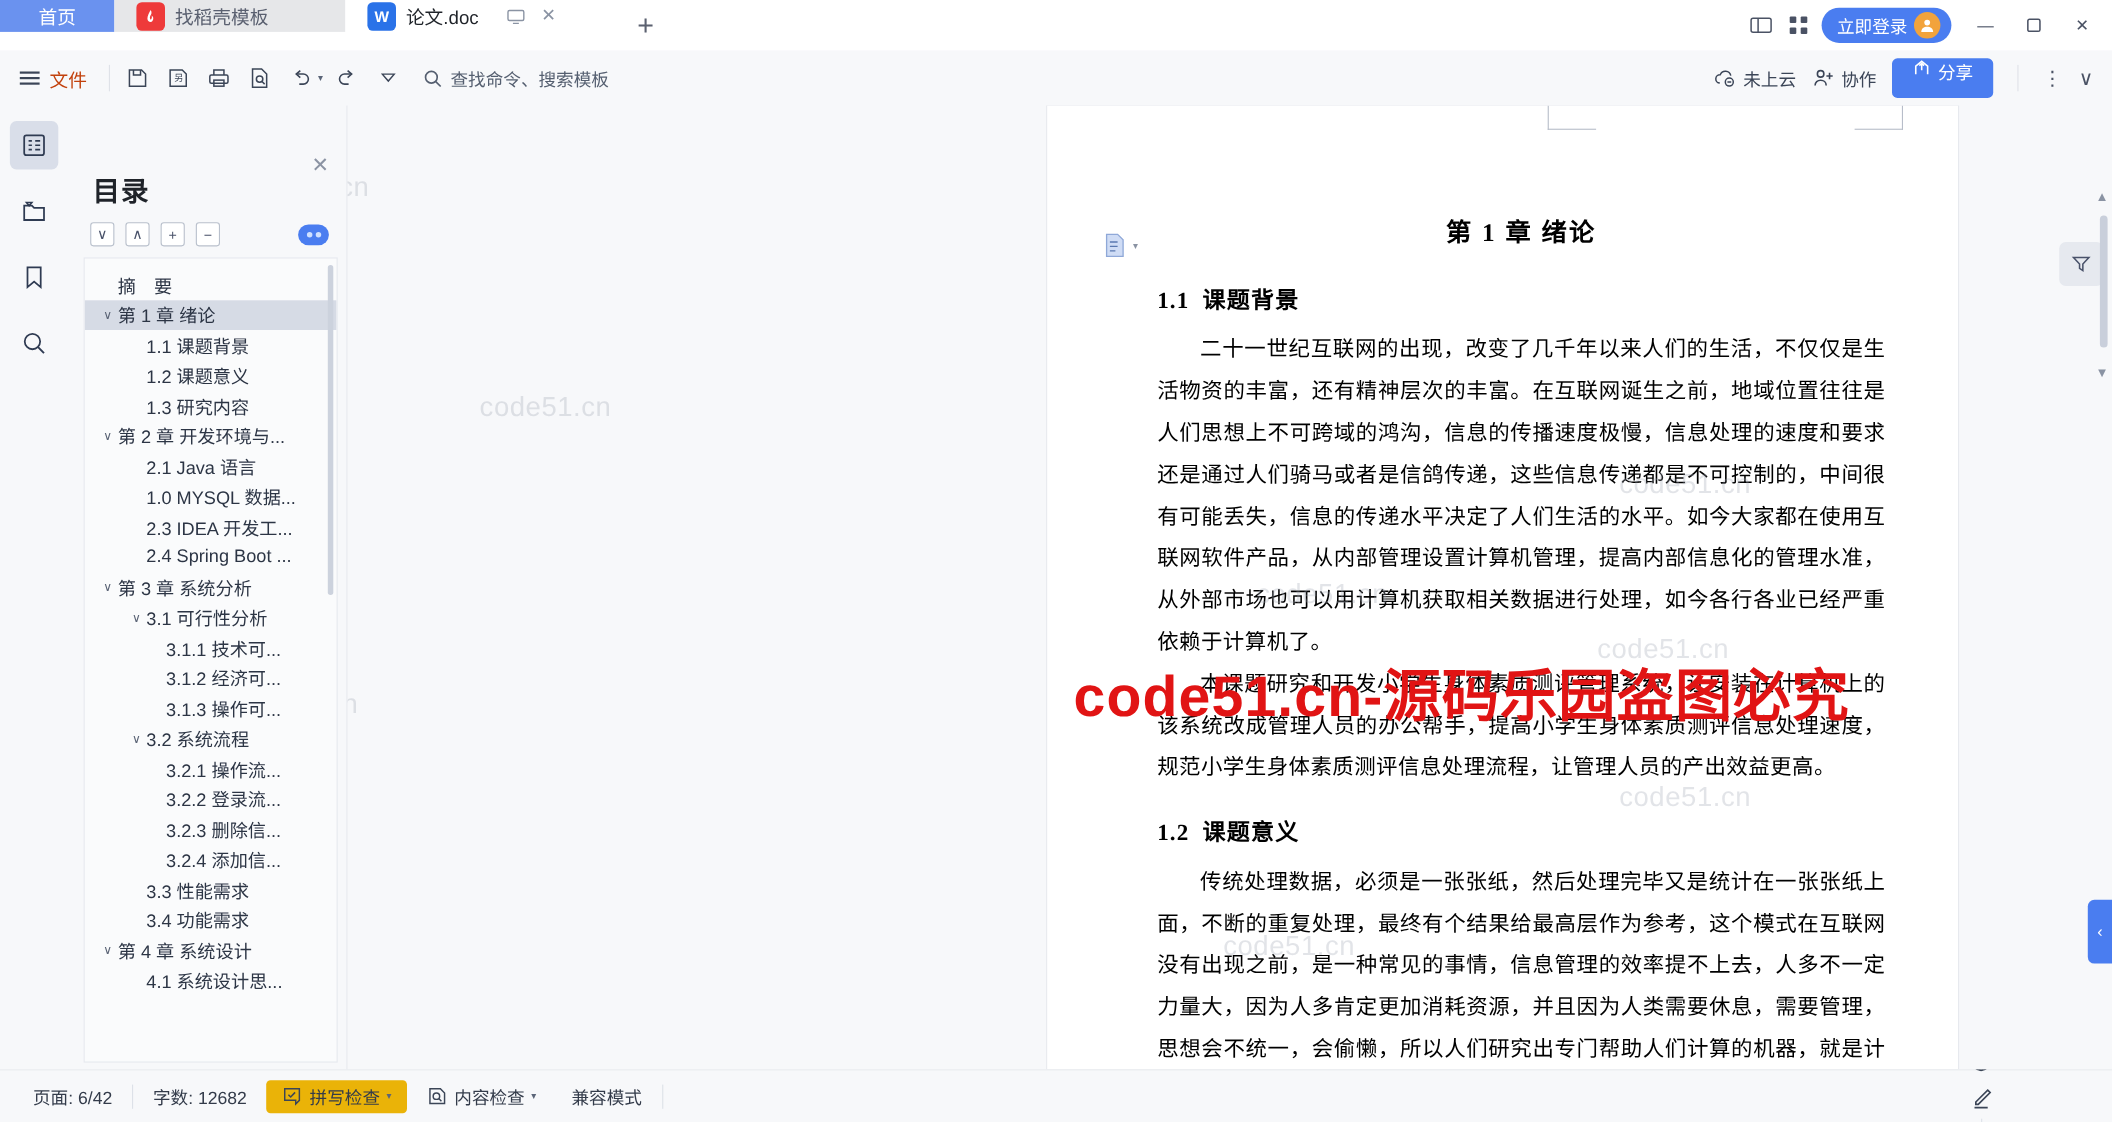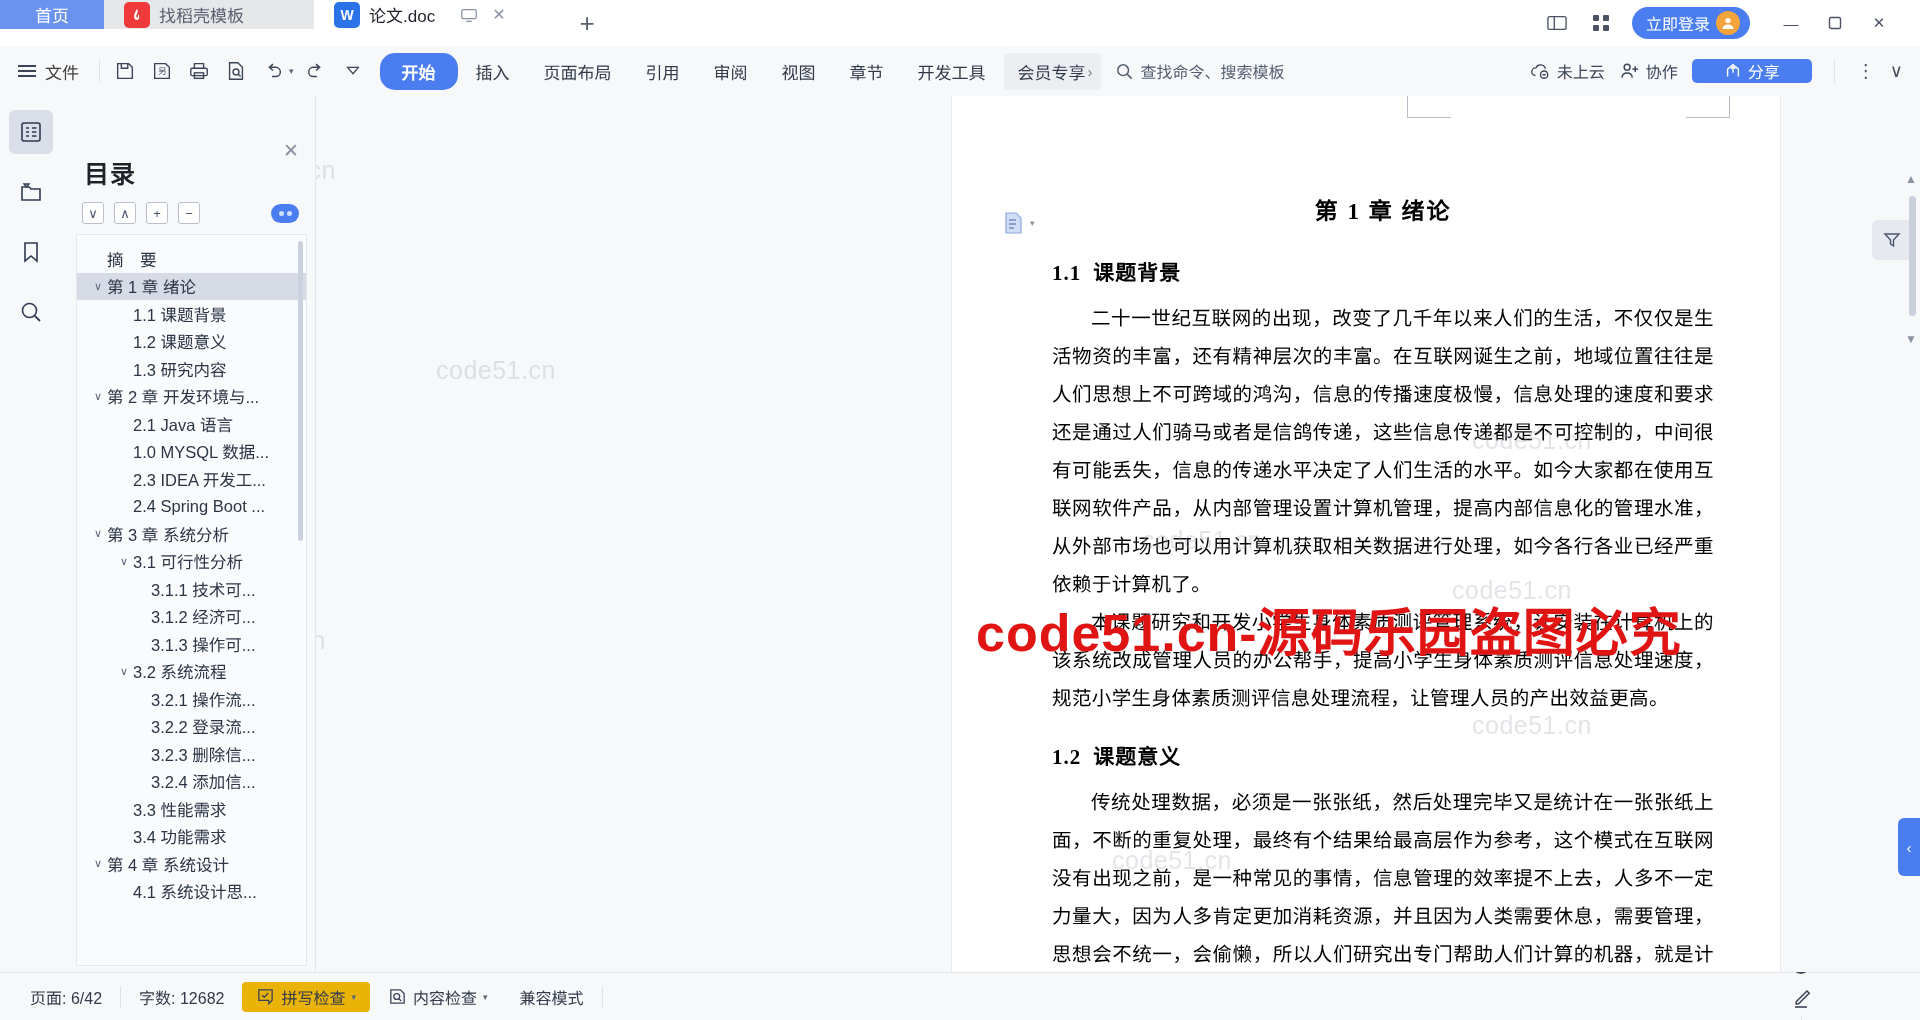--- a/index.html
+++ b/index.html
@@ -31,52 +31,52 @@
              font-size: 15px; font-weight: 700; color:#fff; flex: 0 0 26px;}
   .ico-red { background: #ee3a3a; }
   .ico-blue { background: #2a72e8; }
   .tab-right-icons { display: flex; align-items: center; gap: 14px; margin-left: 16px; }
   .tab-mini { color: #8a93a3; font-size: 16px; line-height: 1; }
   .tab-plus {
     width: 46px; display: flex; align-items: center; justify-content: center;
     font-size: 26px; color: #5b6170; font-weight: 300;
   }
   .tabbar-spacer { flex: 1; }
-  .tabbar-right { display: flex; align-items: center; gap: 10px; padding-right: 20px; }
+  .tabbar-right { display: flex; align-items: center; padding-right: 6px; }
   .sq-btn { width: 34px; height: 30px; display:flex; align-items:center; justify-content:center; color:#4a5264; }
   .login-btn {
     background: #4a7df0; color: #fff; border-radius: 16px; height: 32px;
     display: flex; align-items: center; gap: 6px; padding: 0 10px 0 14px;
     font-size: 16px; margin-left: 4px;
   }
   .login-avatar { width: 24px; height: 24px; border-radius: 50%; background: #f2a33c;
     display:flex; align-items:center; justify-content:center; }
   .win-btns { display: flex; align-items: center; gap: 2px; margin-left: 10px; }
   .win-btn { width: 42px; height: 40px; display:flex; align-items:center; justify-content:center; color:#4a5264; font-size: 15px; }
 
   
   .ribbon {
     height: 50px; background: #f7f8fa; display: flex; align-items: center;
     padding: 0 10px; gap: 0; flex: 0 0 50px; position: relative;
   }
-  .file-menu { display:flex; align-items:center; gap: 9px; padding: 0 12px 0 8px; font-size: 17px; color: #404040; }
+  .file-menu { display:flex; align-items:center; gap: 9px; padding: 0 12px 0 8px; font-size: 17px; color: #c2410c; }
   .hamb { display: inline-flex; flex-direction: column; gap: 3px; }
   .hamb i { display:block; width: 18px; height: 2px; background: #3b4557; }
   .vdiv { width: 1px; height: 24px; background: #dfe2e8; margin: 0 8px; }
   .qicons { display: flex; align-items: center; gap: 3px; }
   .qicon { width: 34px; height: 34px; display:flex; align-items:center; justify-content:center; color:#3b4557; border-radius:4px; }
   .qcaret { font-size: 9px; color:#5b6578; margin-left:-4px; margin-right:2px;}
   .menus { display: flex; align-items: center; gap: 2px; margin-left: 10px; }
   .menu-item { font-size: 17px; color: #333b4a; padding: 6px 16px; border-radius: 15px; white-space: nowrap; }
   .menu-item.active { background: #4a7df0; color: #fff; font-weight: 600; padding: 6px 22px;}
   .menu-vip { display:flex; align-items:center; gap:2px; background:#eceef2; border-radius:4px; padding: 6px 8px 6px 14px; font-size:17px; color:#333b4a;}
   .searchbox { display:flex; align-items:center; gap:7px; margin-left: 14px; color:#555f70; font-size: 16px; }
   .ribbon-right { margin-left: auto; display: flex; align-items: center; gap: 14px; padding-right: 6px; }
   .rr-item { display:flex; align-items:center; gap:6px; font-size:16px; color:#3b4557; }
-  .share-btn { background:#4a7df0; color:#fff; border-radius: 5px; height:24px; display:flex; align-items:center; gap:6px; padding:0 32px; font-size:16px; }
+  .share-btn { background:#4a7df0; color:#fff; border-radius: 5px; height:36px; display:flex; gap:6px; padding:0 18px; font-size:16px; }
   .rr-dots { color:#4a5264; font-size: 18px; letter-spacing:1px; }
 
   
   .workspace { flex: 1; display: flex; position: relative; background: #f7f8fa; min-height: 0; }
 
   .railbar { width: 62px; background: #f7f8fa; display: flex; flex-direction: column; align-items: center; padding-top: 14px; gap: 16px; flex: 0 0 62px; }
   .rail-btn { width: 44px; height: 44px; border-radius: 6px; display:flex; align-items:center; justify-content:center; color:#3b4557; }
   .rail-btn.active { background: #d9dee9; }
 
   .navpane { width: 254px; background: #f7f8fa; display: flex; flex-direction: column; flex: 0 0 254px;
@@ -291,34 +291,20 @@
             <path d="M12 4.5L16 8l-4 3.5" fill="none" stroke="#3b4557" stroke-width="1.6"></path>
           </svg>
       </span>
       <span class="qicon">
         <svg width="18" height="18" viewBox="0 0 20 20">
             <path d="M4 6h12l-6 7z" fill="none" stroke="#3b4557" stroke-width="1.4"></path>
           </svg>
       </span>
     </div>
 
-    <div class="menus">
-      <span class="menu-item active">开始</span>
-      <span class="menu-item">插入</span>
-      <span class="menu-item">页面布局</span>
-      <span class="menu-item">引用</span>
-      <span class="menu-item">审阅</span>
-      <span class="menu-item">视图</span>
-      <span class="menu-item">章节</span>
-      <span class="menu-item">开发工具</span>
-      <span class="menu-vip">
-        <span>会员专享</span>
-        <span style="font-size:15px;color:#77808f;">›</span>
-      </span>
-    </div>
 
     <div class="searchbox">
       <span>
         <svg width="19" height="19" viewBox="0 0 20 20">
             <circle cx="8.6" cy="8.6" r="5.6" fill="none" stroke="#555f70" stroke-width="1.6"></circle>
             <line x1="12.8" y1="12.8" x2="17.5" y2="17.5" stroke="#555f70" stroke-width="1.6"></line>
           </svg>
       </span>
       <span>查找命令、搜索模板</span>
     </div>

